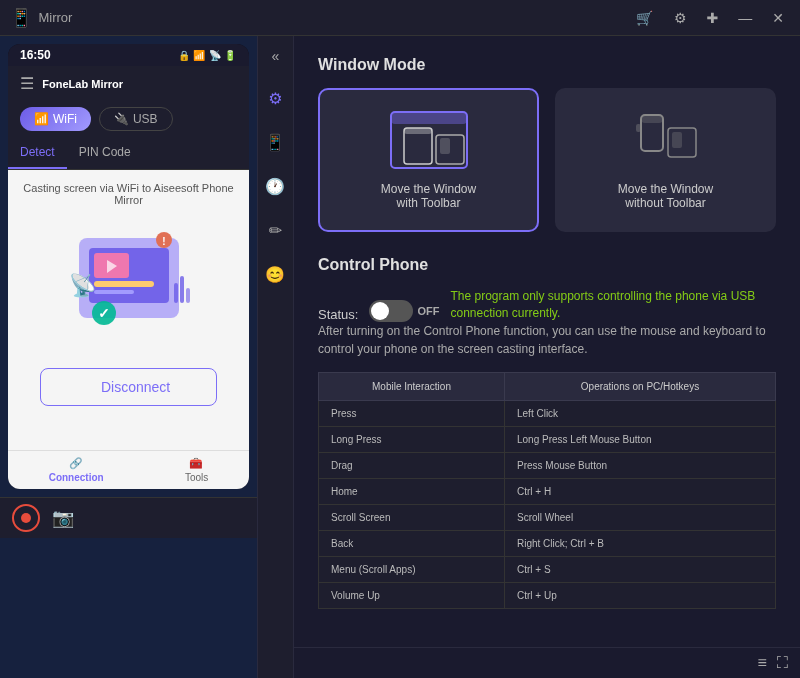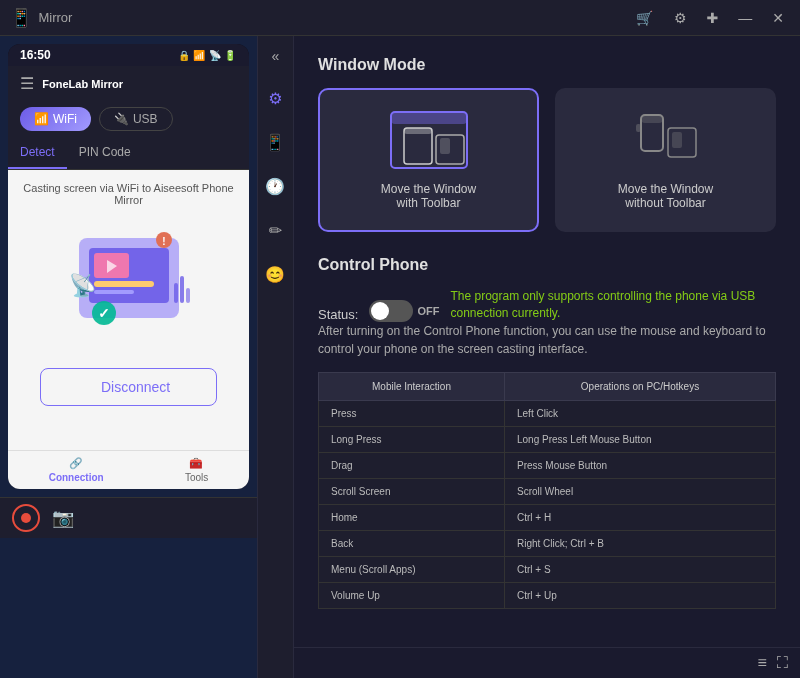--- a/index.html
+++ b/index.html
@@ -525,26 +525,26 @@
               </tr>
               <tr>
                 <td>Long Press</td>
                 <td>Long Press Left Mouse Button</td>
               </tr>
               <tr>
                 <td>Drag</td>
                 <td>Press Mouse Button</td>
               </tr>
               <tr>
+                <td>Home</td>
+                <td>Ctrl + H</td>
+              </tr>
+              <tr>
                 <td>Scroll Screen</td>
                 <td>Scroll Wheel</td>
-              </tr>
-              <tr>
-                <td>Home</td>
-                <td>Ctrl + H</td>
               </tr>
               <tr>
                 <td>Back</td>
                 <td>Right Click; Ctrl + B</td>
               </tr>
               <tr>
                 <td>Menu (Scroll Apps)</td>
                 <td>Ctrl + S</td>
               </tr>
               <tr>

